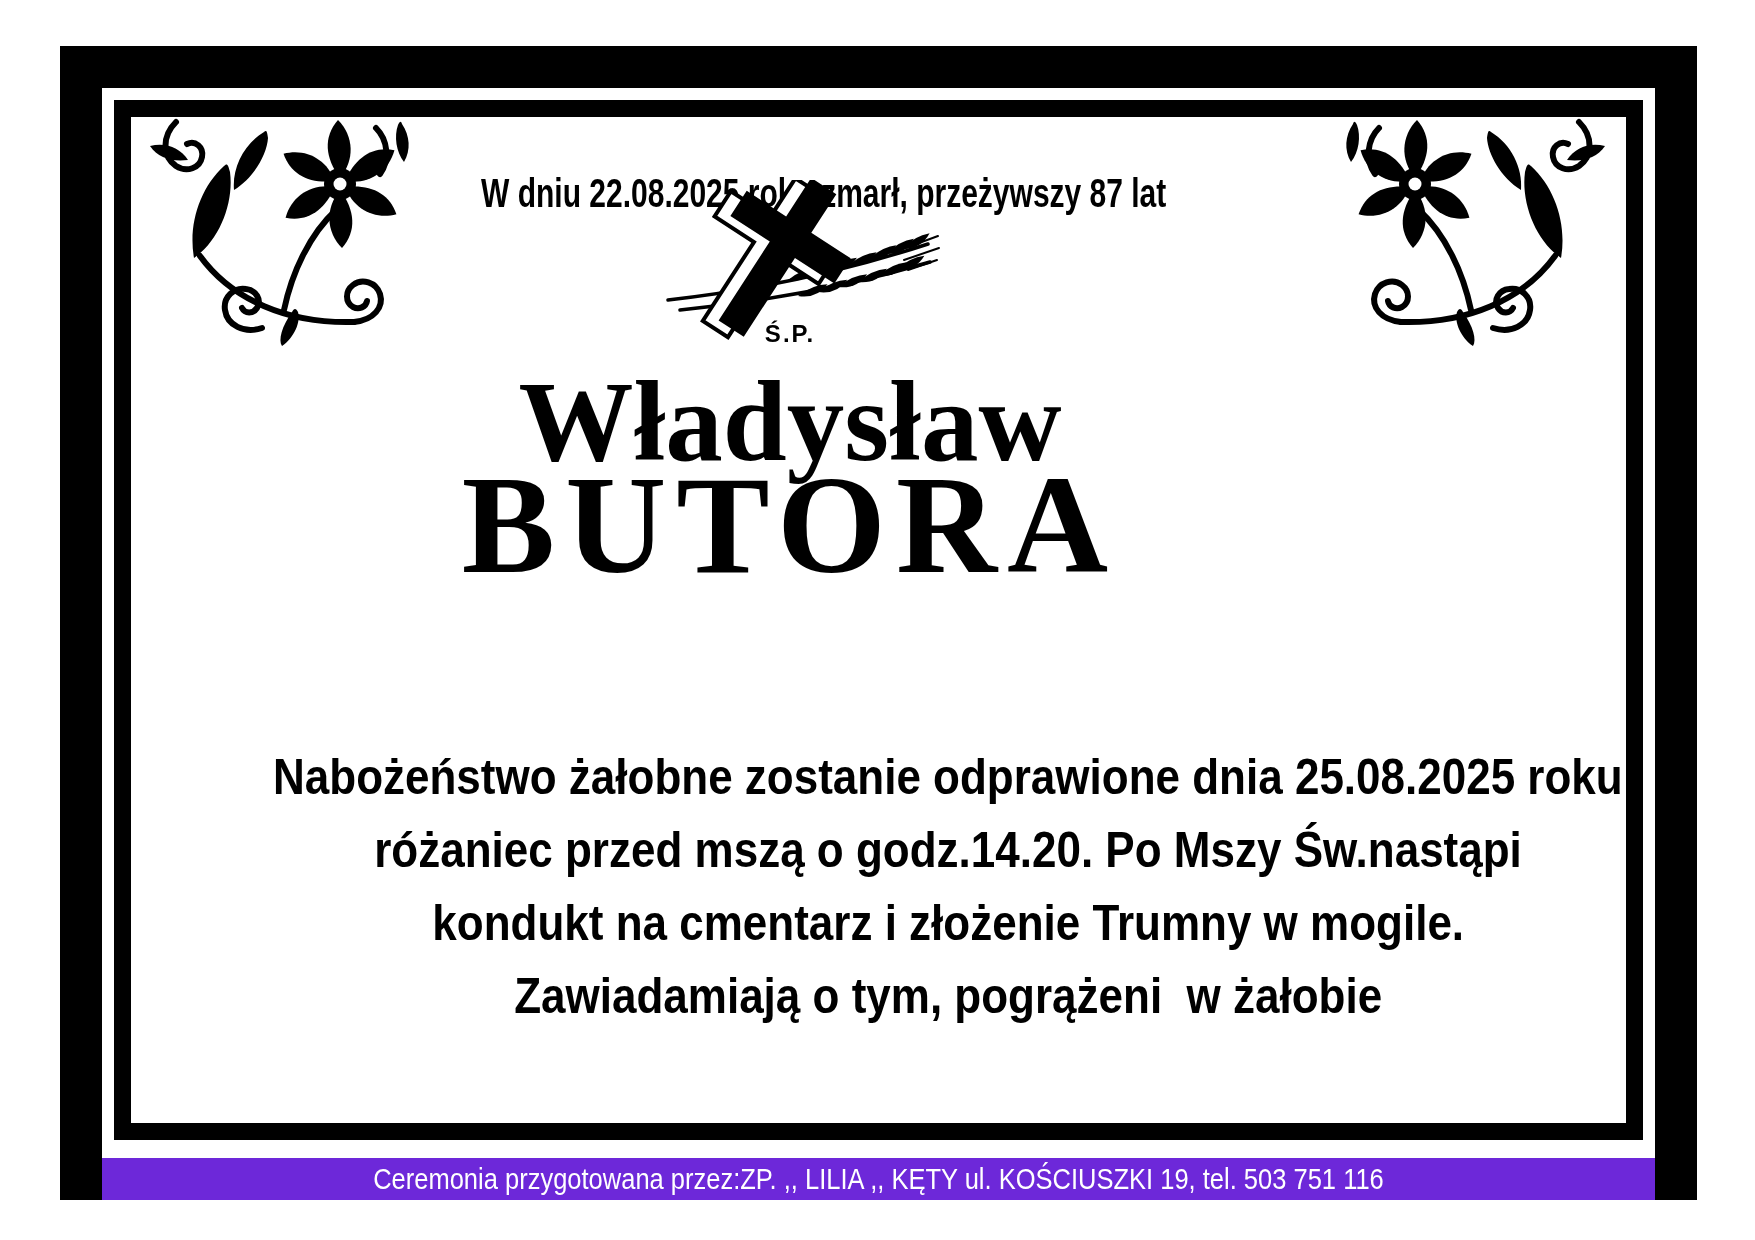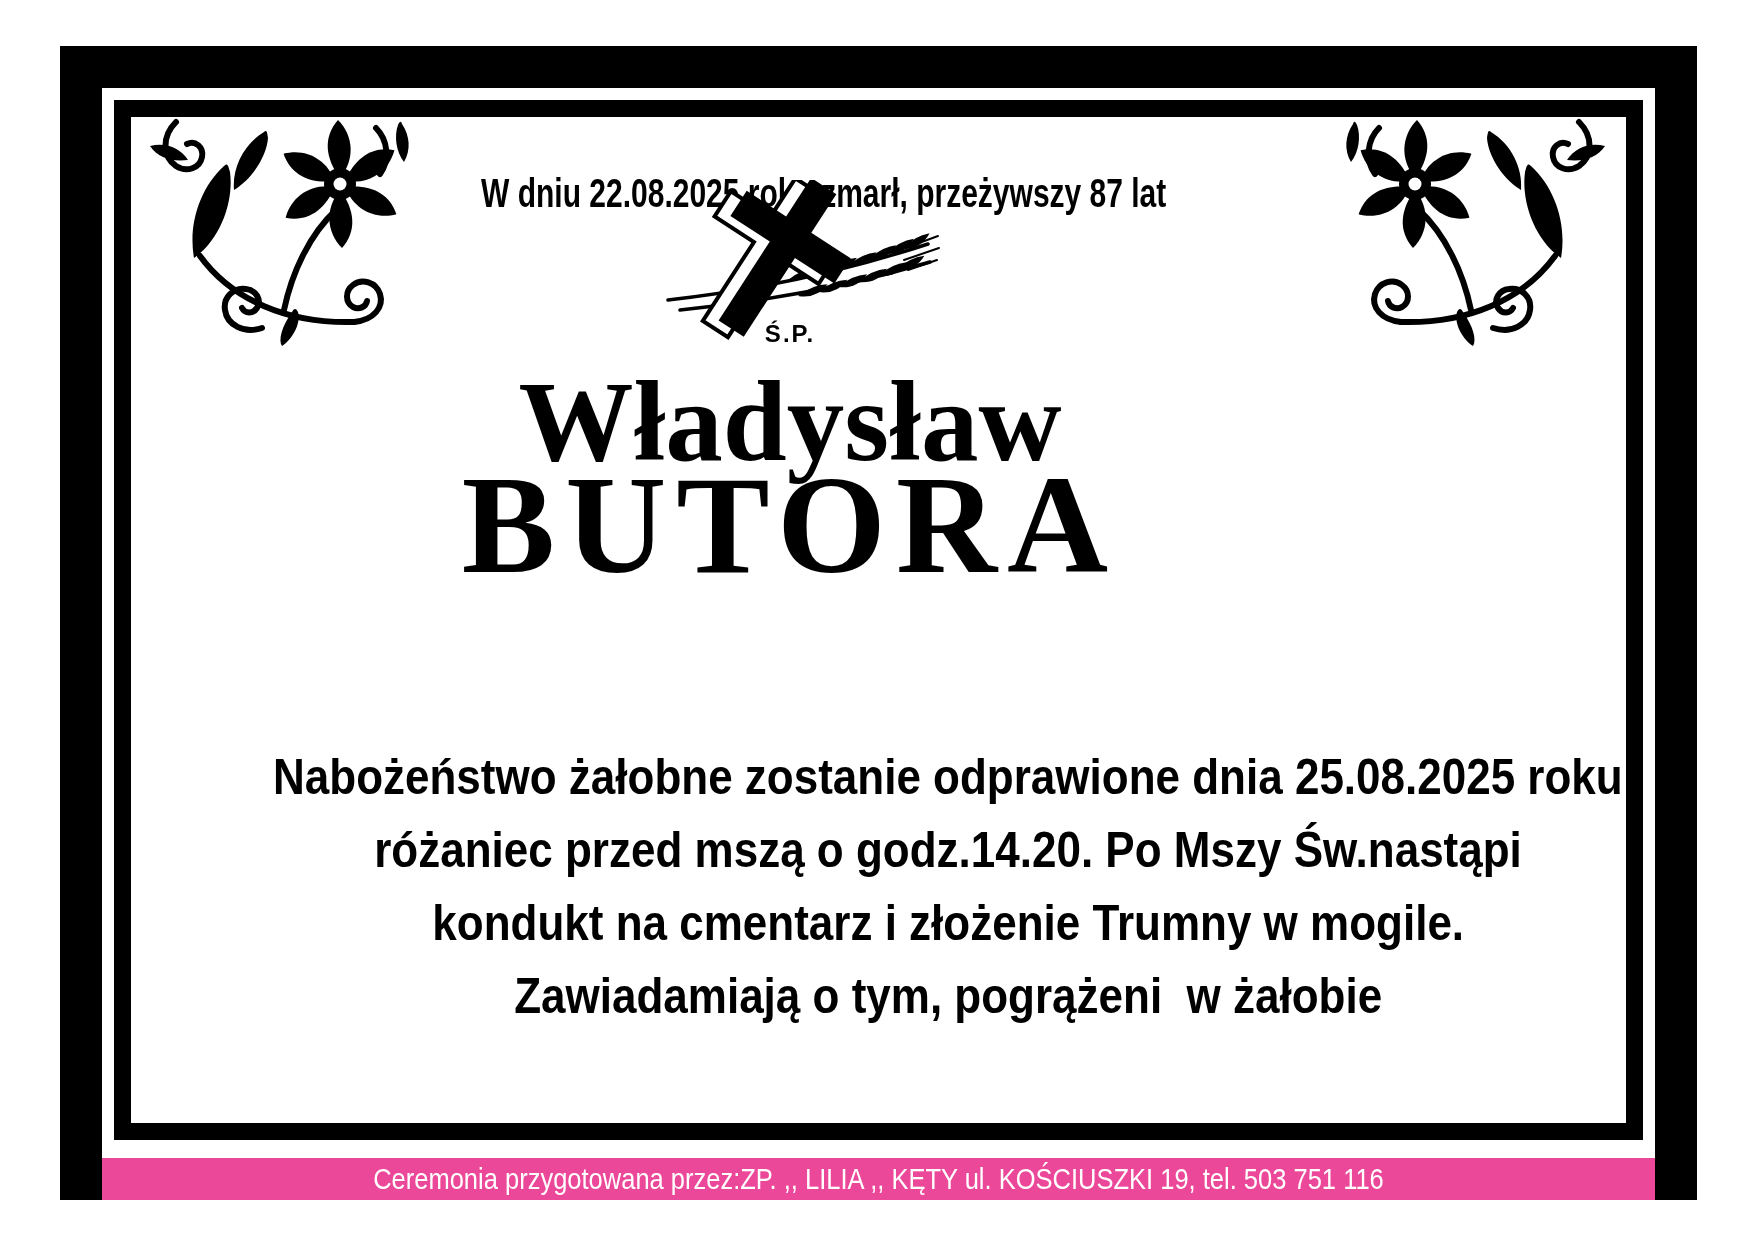--- a/index.html
+++ b/index.html
@@ -50,21 +50,21 @@
   }
   .family-line{
     height:73px;line-height:73px;font-size:50px;font-weight:bold;white-space:pre;
   }
   .family-underline{
     display:inline-block;transform:scaleX(0.88);transform-origin:center;
     border-bottom:5px solid #000;padding:0 12px 2px 34px;line-height:62px;
   }
   .footer-band{
     position:absolute;left:102px;right:100px;top:1158px;height:42px;
-    background:#ec4899;color:#fff;
+    background:#6d28d9;color:#fff;
     display:flex;align-items:center;justify-content:center;
     font-size:30px;white-space:pre;
   }
 </style>
 </head>
 <body>
 
 <div class="page">
 
   <svg width="0" height="0" style="position:absolute" aria-hidden="true">

